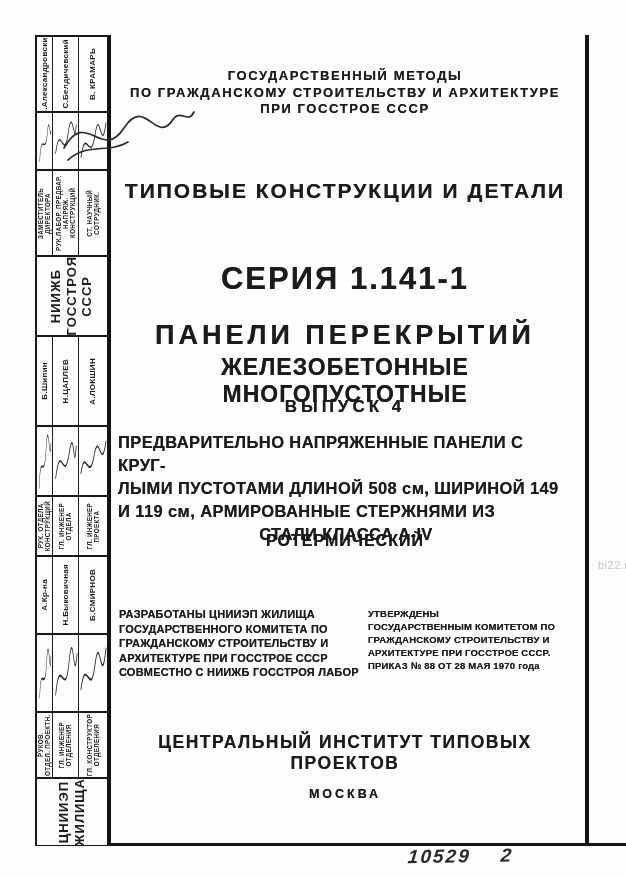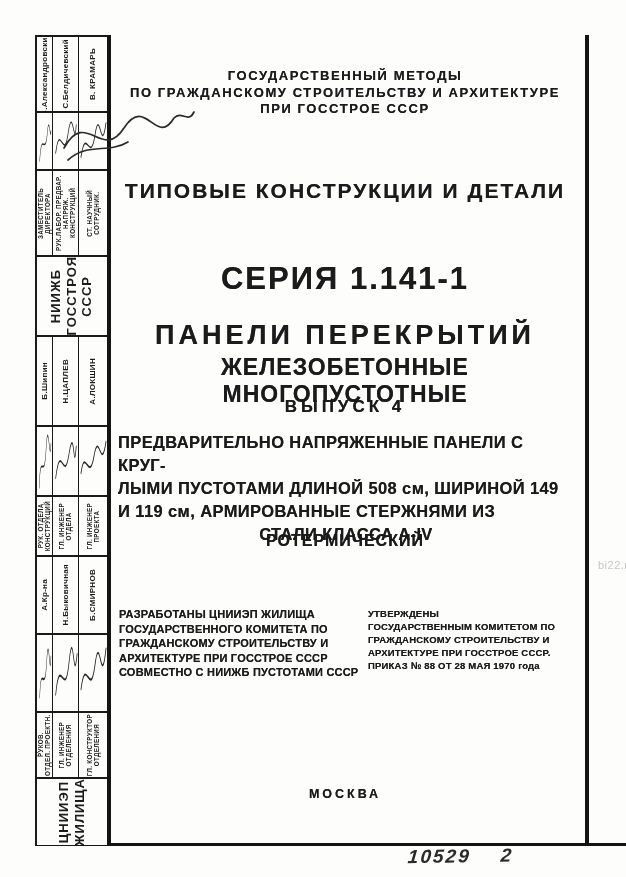--- a/index.html
+++ b/index.html
@@ -258,31 +258,32 @@
 
   <div id="methods" class="abs ctr ink">
     <div>РОТЕРМИЧЕСКИЙ</div>
   </div>
 
   <div id="developed" class="abs ink">
     <div>РАЗРАБОТАНЫ ЦНИИЭП ЖИЛИЩА</div>
     <div>ГОСУДАРСТВЕННОГО КОМИТЕТА ПО</div>
     <div>ГРАЖДАНСКОМУ СТРОИТЕЛЬСТВУ И</div>
     <div>АРХИТЕКТУРЕ ПРИ ГОССТРОЕ СССР</div>
-    <div>СОВМЕСТНО С НИИЖБ ПУСТОТАМИ СССР</div>
+    <div>СОВМЕСТНО С НИИЖБ ГОССТРОЯ ЛАБОР</div>
   </div>
 
   <div id="approved" class="abs ink">
     <div>УТВЕРЖДЕНЫ</div>
     <div>ГОСУДАРСТВЕННЫМ КОМИТЕТОМ ПО</div>
     <div>ГРАЖДАНСКОМУ СТРОИТЕЛЬСТВУ И</div>
     <div>АРХИТЕКТУРЕ ПРИ ГОССТРОЕ СССР.</div>
     <div>ПРИКАЗ № 88 ОТ 28 МАЯ 1970 года</div>
   </div>
 
+  <div id="institute" class="abs ctr ink">ЦЕНТРАЛЬНЫЙ ИНСТИТУТ ТИПОВЫХ ПРОЕКТОВ</div>
   <div id="city" class="abs ctr ink">МОСКВА</div>
 
   <div id="stamp" class="abs">
     <span>10529</span>
     <span>2</span>
   </div>
 
   <div id="watermark" class="abs">bi22.ru</div>
 
 </div>

